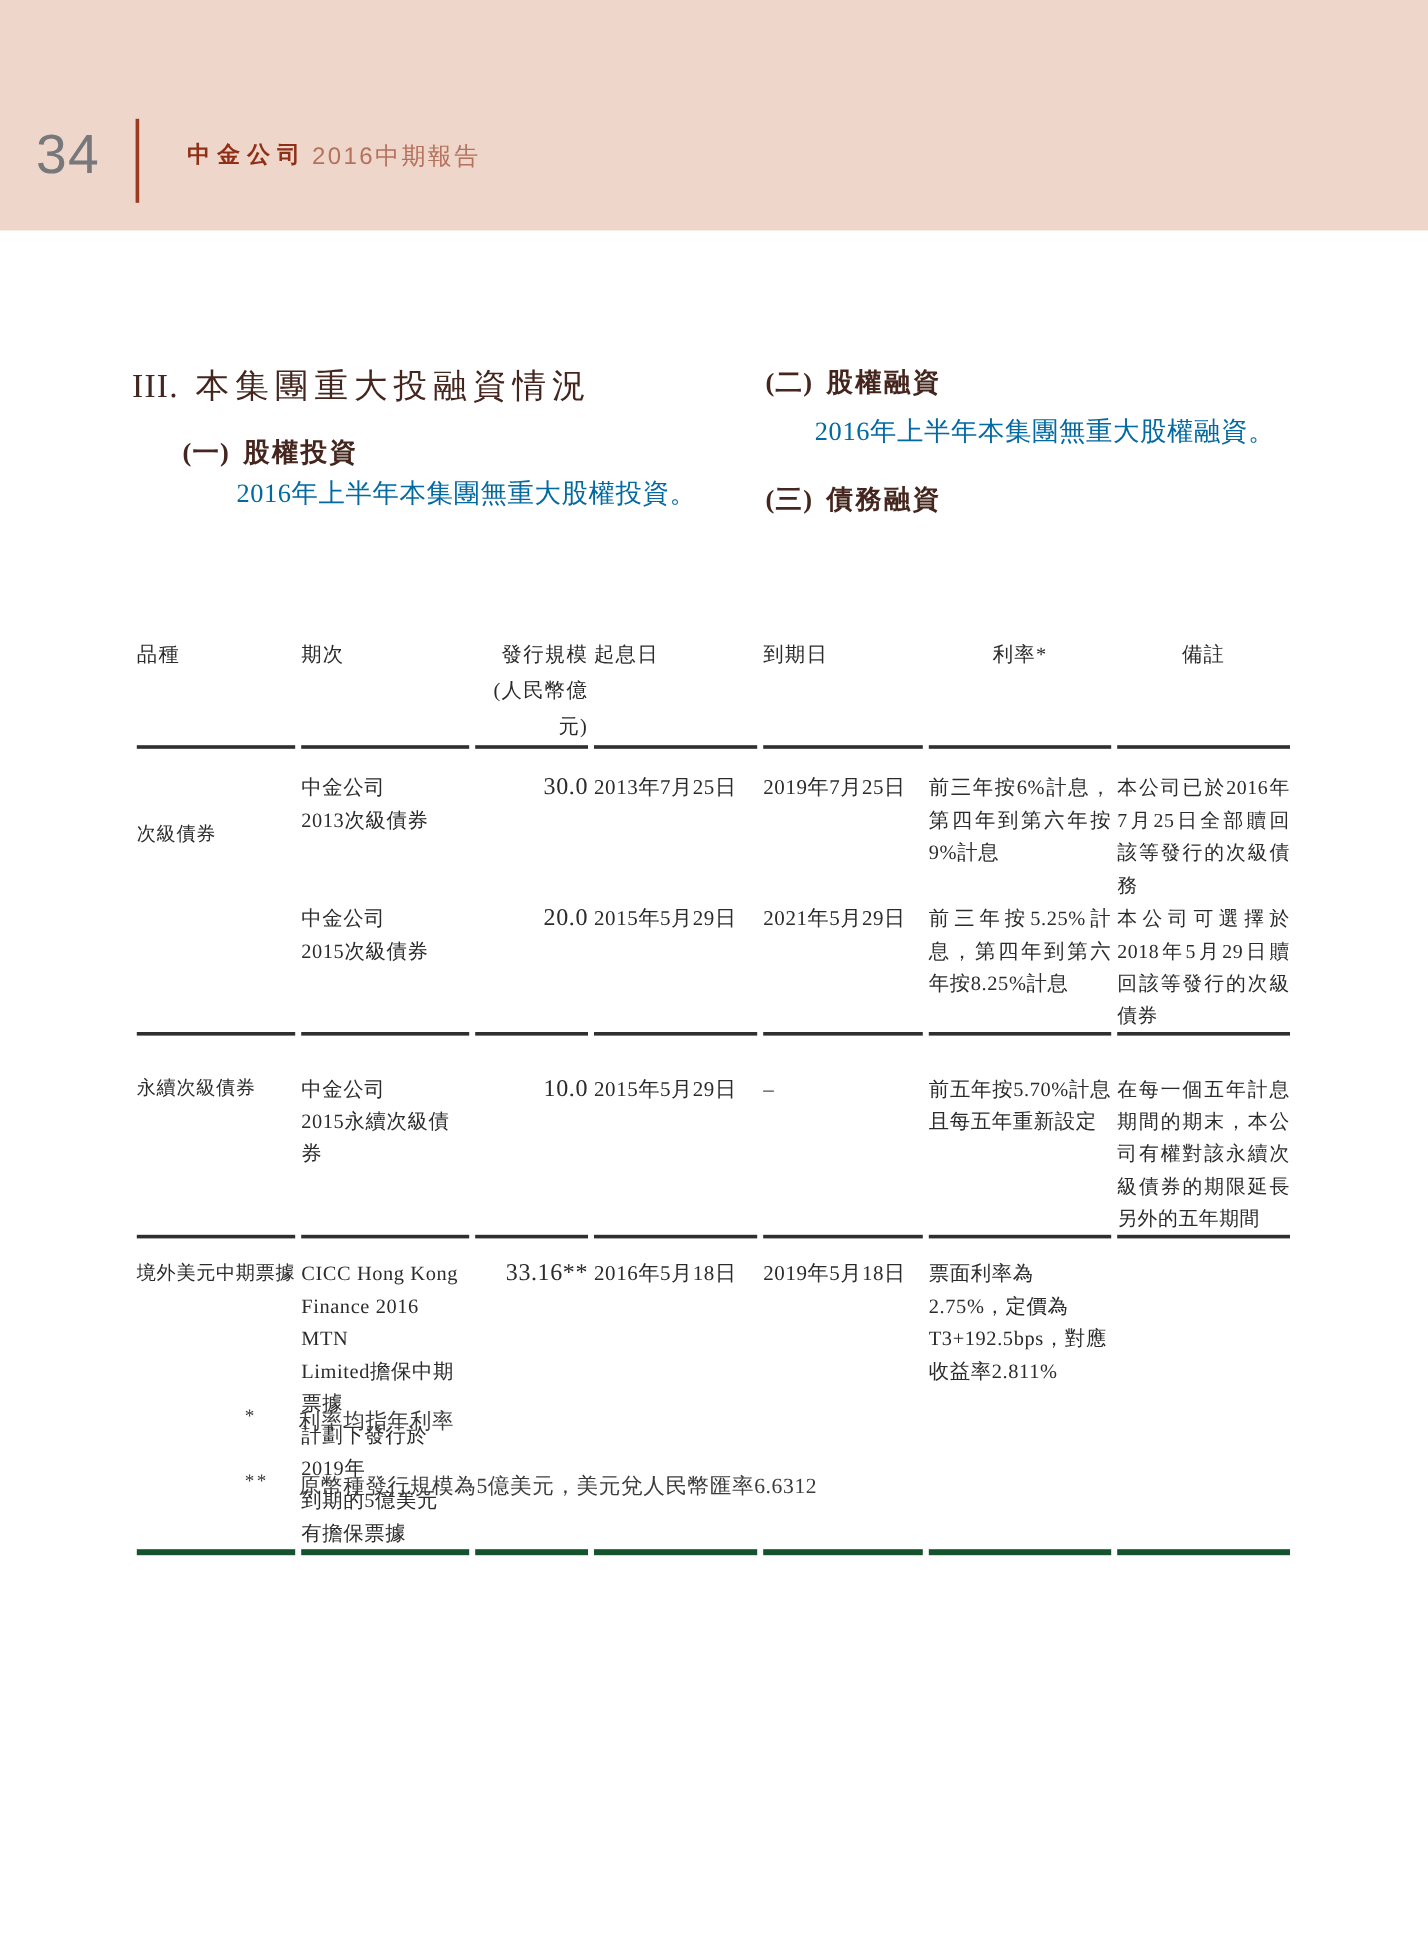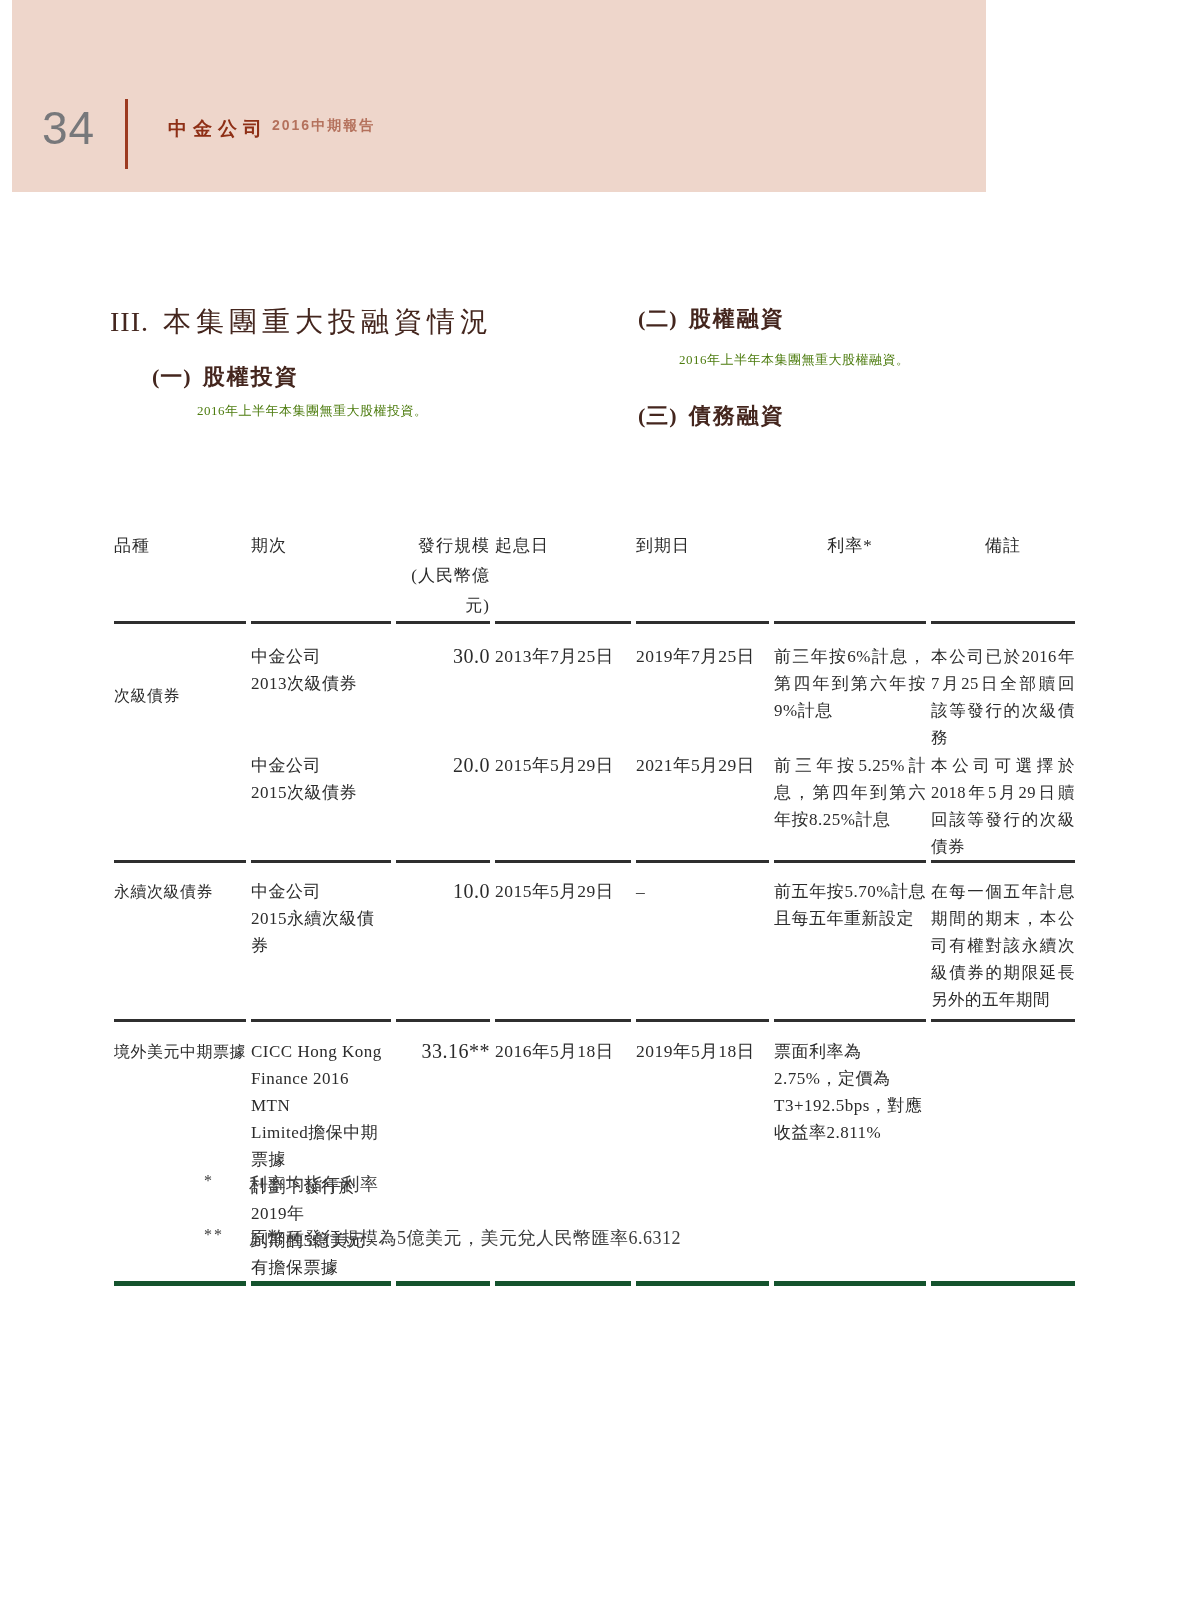--- a/index.html
+++ b/index.html
@@ -1,47 +1,47 @@
 <!DOCTYPE html>
 <html><head>
 <meta charset="utf-8">
 <style>
   html,body { margin:0; padding:0; background:#ffffff; }
   .page {
     position:relative; width:1190px; height:1615px; background:#ffffff;
     font-family:"Liberation Serif","DejaVu Serif",serif; overflow:hidden;
   }
   
-  .band { position:absolute; left:12px; top:0; width:974px; height:192px; background:#eed6cb; }
+  .band { position:absolute; left:0; top:0; width:1190px; height:192px; background:#eed6cb; }
   .pagenum {
     position:absolute; left:30px; top:101px; font-size:46px; color:#77787b;
     font-family:"Liberation Sans","DejaVu Sans",sans-serif; letter-spacing:1px;
   }
   .vline { position:absolute; left:113px; top:99px; width:3px; height:70px; background:#9c3a20; }
   .brand {
     position:absolute; left:156px; top:116px; font-size:19px; font-weight:bold;
     color:#8e2f16; letter-spacing:6px;
     font-family:"Liberation Sans","DejaVu Sans",sans-serif;
   }
   .report {
-    position:absolute; left:260px; top:117px; font-size:14px; font-weight:700;
+    position:absolute; left:260px; top:117px; font-size:20px; font-weight:400;
     color:#b4715c; letter-spacing:2px;
     font-family:"Liberation Sans","DejaVu Sans",sans-serif;
   }
   
   .h1 { position:absolute; left:110px; top:303px; font-size:28px; color:#44261e; white-space:nowrap; }
   .h1 .lbl { margin-right:14px; letter-spacing:1px; }
   .h1 .ttl { letter-spacing:5px; }
   .sub  { position:absolute; font-size:22px; font-weight:bold; color:#44261e; white-space:nowrap; }
   .sub .lbl { margin-right:11px; letter-spacing:1px; }
   .sub .ttl { letter-spacing:2px; }
   .sub1 { left:152px; top:362px; }
   .sub2 { left:638px; top:304px; }
   .sub3 { left:638px; top:401px; }
-  .body-text { position:absolute; font-size:13px; color:#4d7c0f; letter-spacing:0.5px; line-height:30px; }
+  .body-text { position:absolute; font-size:22px; color:#0369a1; letter-spacing:0.5px; line-height:30px; }
   .body1 { left:197px; top:396px; }
   .body2 { left:679px; top:345px; }
   .body3 { left:679px; top:440px; width:411px; }
   .body3 .l1 { text-align:justify; text-align-last:justify; }
   
   table.debt {
     position:absolute; left:109px; top:520px; width:971px;
     border-collapse:separate; border-spacing:5px 0; table-layout:fixed;
     font-size:17px; color:#2b2b2b;
   }
@@ -51,21 +51,21 @@
     border-bottom:3px solid #2f2f2f; text-align:left; font-size:17px; letter-spacing:1px;
   }
   table.debt th.al-r { text-align:right; }
   table.debt th.al-c { text-align:center; }
   table.debt td {
     vertical-align:top; box-sizing:border-box; padding:0; line-height:27px; letter-spacing:0.5px;
   }
   tr.r1 td { padding-top:19px; height:100px; }
   tr.r1 td.cat-mid { padding-top:58px; }
   tr.r2 td { padding-top:1px;  height:86px; }
-  tr.r3 td { padding-top:15px; height:159px; border-top:3px solid #2f2f2f; }
+  tr.r3 td { padding-top:31px; height:159px; border-top:3px solid #2f2f2f; }
   tr.r4 td { padding-top:16px; height:198px; border-top:3px solid #2f2f2f; border-bottom:5px solid #14532d; }
   td.cell-category { font-size:16px; letter-spacing:0; }
   td.cell-series   { white-space:pre-line; font-size:17px; }
   td.cell-scale    { text-align:right; font-size:20px; }
   td.cell-date     { font-size:17.5px; letter-spacing:1px; }
   td.cell-rate     { text-align:justify; text-justify:inter-ideograph; font-size:17px; }
   td.cell-rate.manual { white-space:pre-line; text-align:left; }
   td.cell-remark   { text-align:justify; text-justify:inter-ideograph; font-size:16.5px; letter-spacing:0; }
   
   .fn { position:absolute; left:204px; display:flex; font-size:18px; color:#3c3c3c; letter-spacing:0.5px; }

